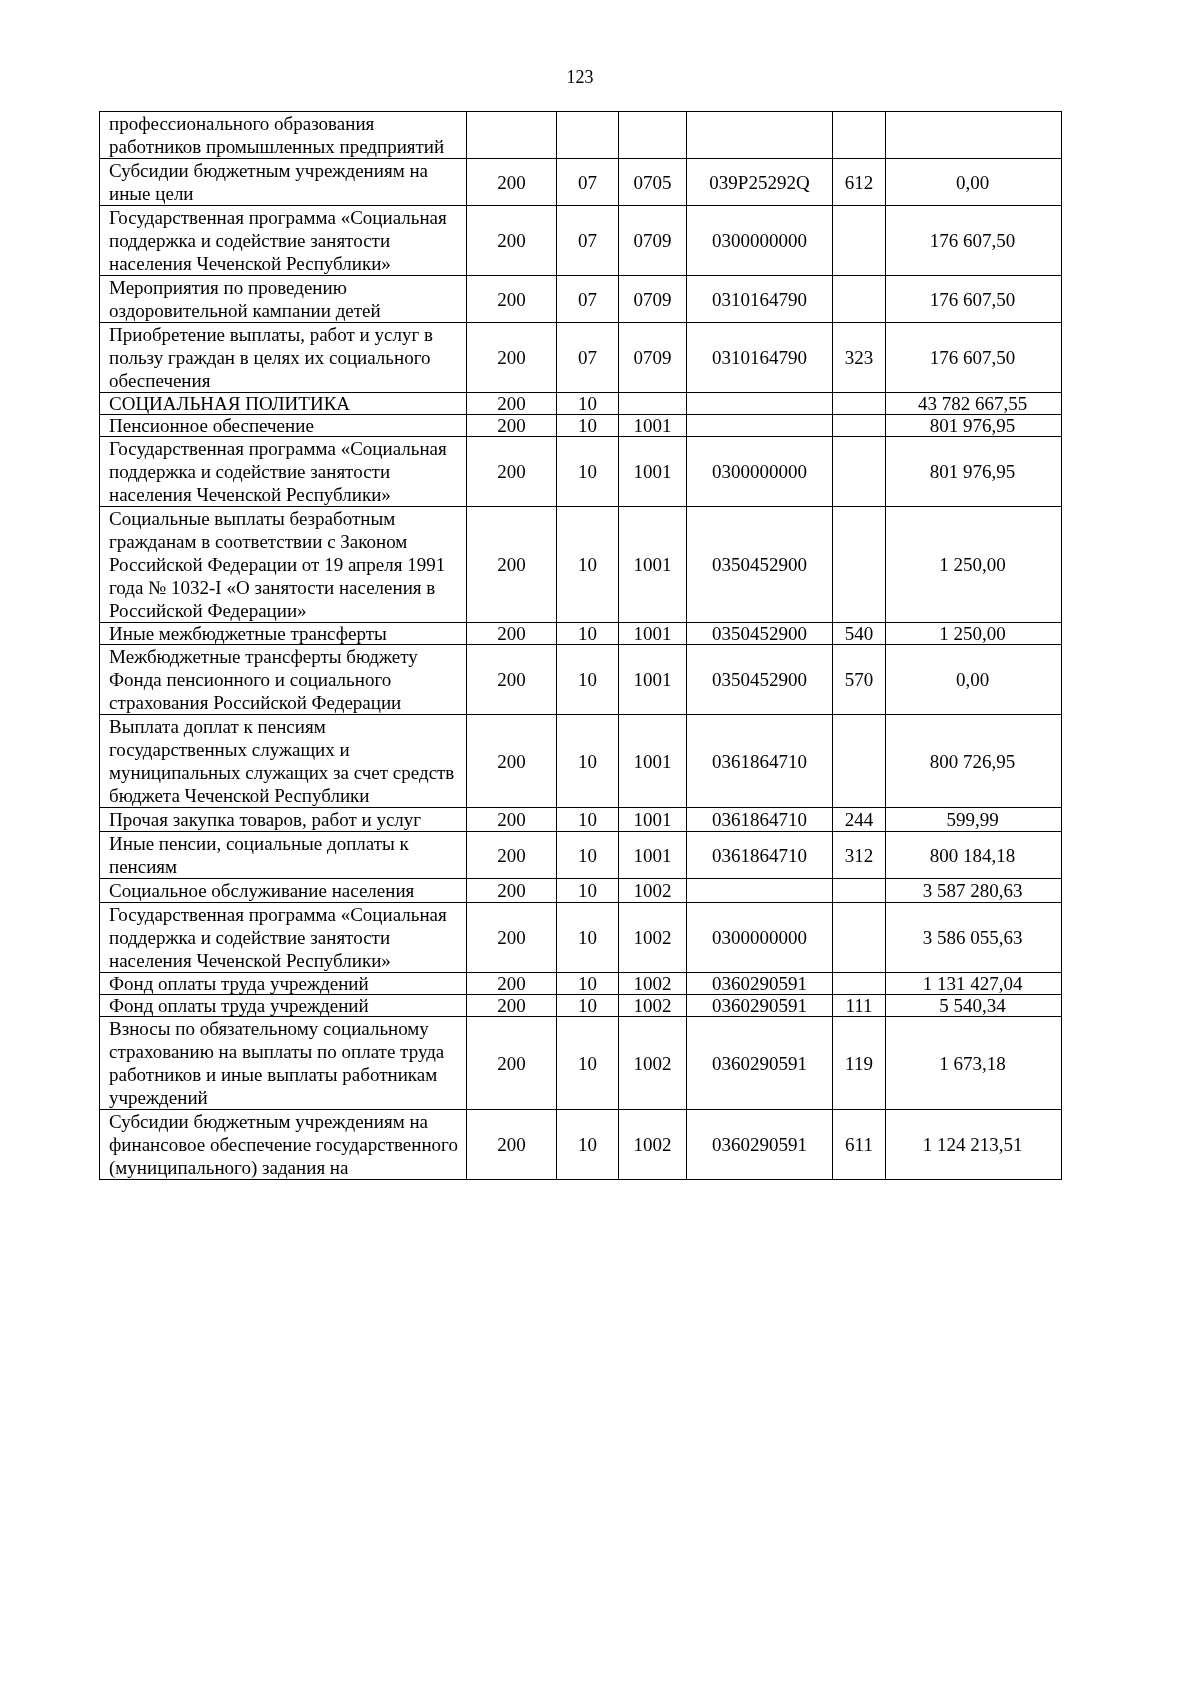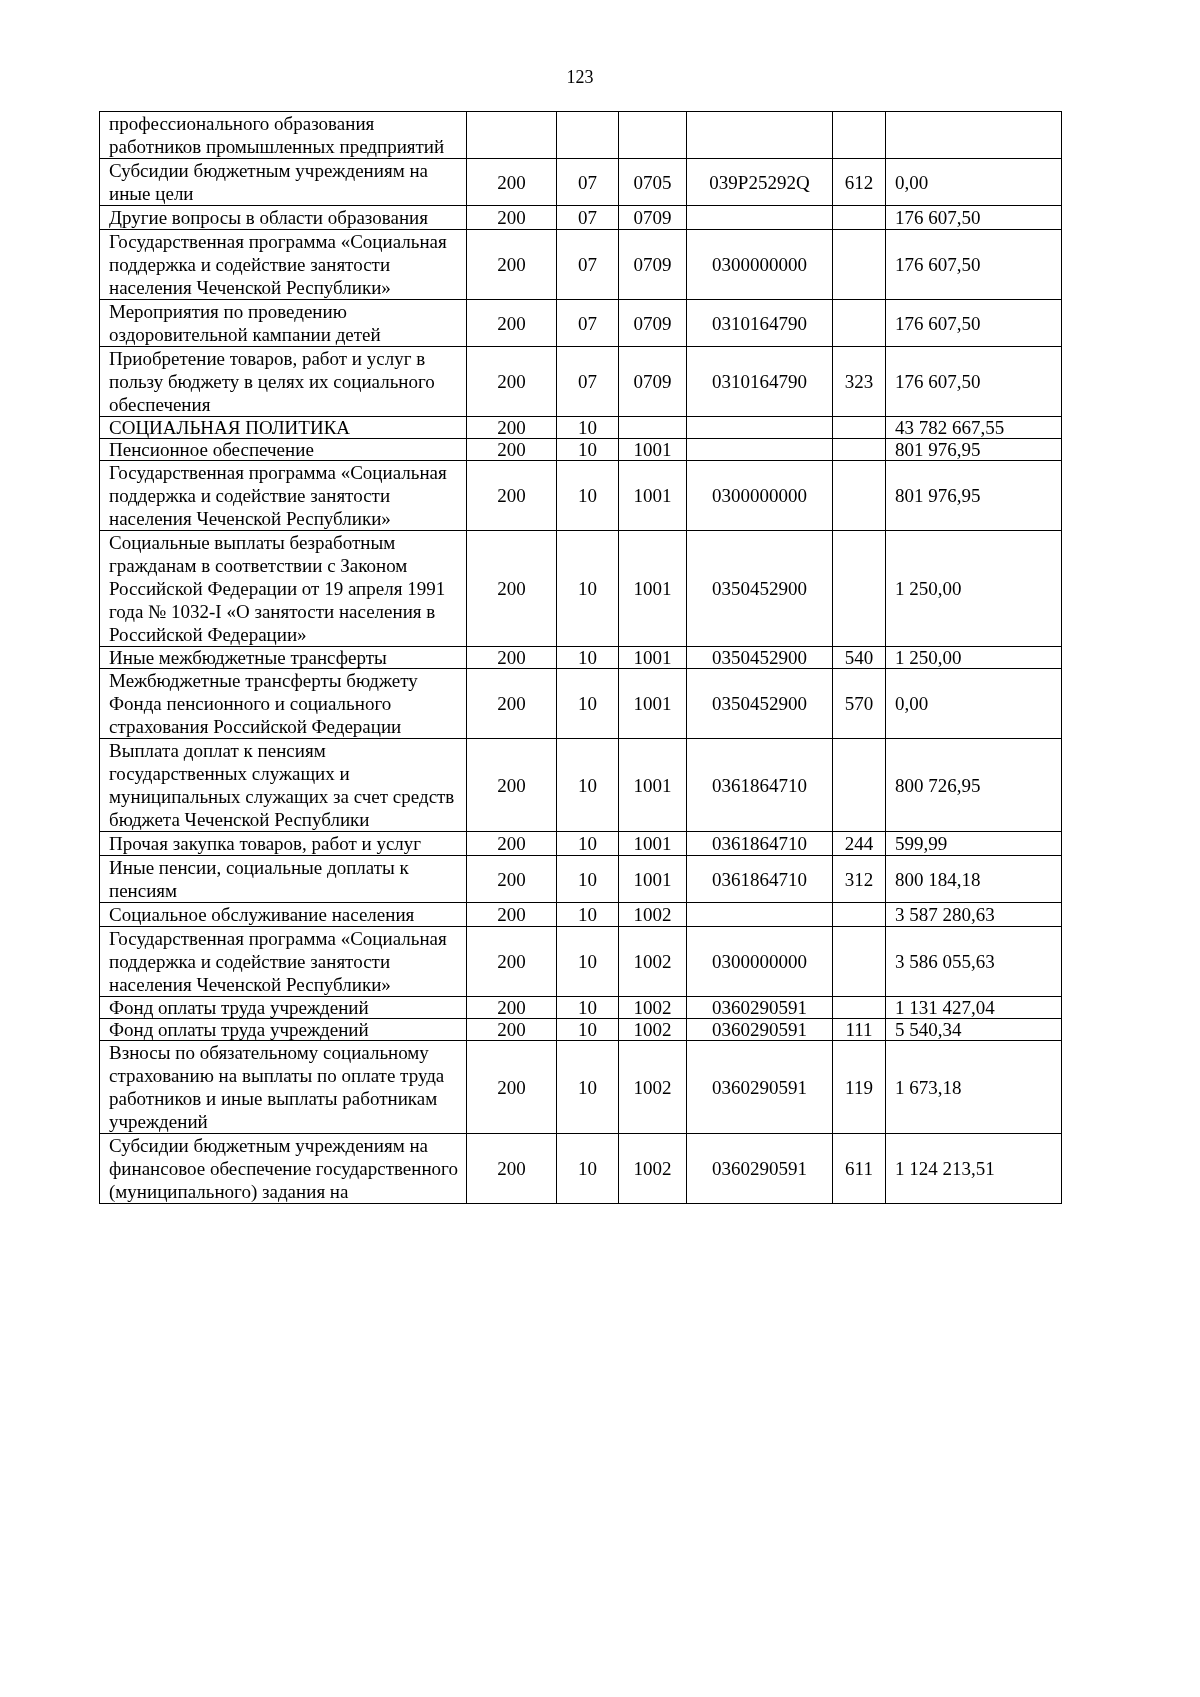--- a/index.html
+++ b/index.html
@@ -45,21 +45,21 @@
       padding: 0 9px 0 9px;
       vertical-align: middle;
       overflow: hidden;
     }
     table.budget td.name {
       text-align: left;
       padding-left: 9px;
       padding-right: 4px;
     }
     table.budget td.center { text-align: center; padding: 0 2px; }
-    table.budget td.sum { text-align: left; padding-right: 11px; }
+    table.budget td.sum { text-align: center; padding-right: 11px; }
     table.budget tr.tight td { line-height: 21px; }
   </style>
 </head>
 <body>
 
 <div class="page-number">123</div>
 
 <table class="budget">
   <colgroup>
     <col class="c-name">
@@ -83,48 +83,39 @@
       <tr>
         <td class="name">Субсидии бюджетным учреждениям на иные цели</td>
         <td class="center">200</td>
         <td class="center">07</td>
         <td class="center">0705</td>
         <td class="center">039P25292Q</td>
         <td class="center">612</td>
         <td class="sum">0,00</td>
       </tr>
       <tr>
-        <td class="name">Другие вопросы в области образования</td>
-        <td class="center">200</td>
-        <td class="center">07</td>
-        <td class="center">0709</td>
-        <td class="center"></td>
-        <td class="center"></td>
-        <td class="sum">176 607,50</td>
-      </tr>
-      <tr>
         <td class="name">Государственная программа «Социальная поддержка и содействие занятости населения Чеченской Республики»</td>
         <td class="center">200</td>
         <td class="center">07</td>
         <td class="center">0709</td>
         <td class="center">0300000000</td>
         <td class="center"></td>
         <td class="sum">176 607,50</td>
       </tr>
       <tr>
         <td class="name">Мероприятия по проведению оздоровительной кампании детей</td>
         <td class="center">200</td>
         <td class="center">07</td>
         <td class="center">0709</td>
         <td class="center">0310164790</td>
         <td class="center"></td>
         <td class="sum">176 607,50</td>
       </tr>
       <tr>
-        <td class="name">Приобретение товаров, работ и услуг в пользу бюджету в целях их социального обеспечения</td>
+        <td class="name">Приобретение выплаты, работ и услуг в пользу граждан в целях их социального обеспечения</td>
         <td class="center">200</td>
         <td class="center">07</td>
         <td class="center">0709</td>
         <td class="center">0310164790</td>
         <td class="center">323</td>
         <td class="sum">176 607,50</td>
       </tr>
       <tr class="tight">
         <td class="name">СОЦИАЛЬНАЯ ПОЛИТИКА</td>
         <td class="center">200</td>

